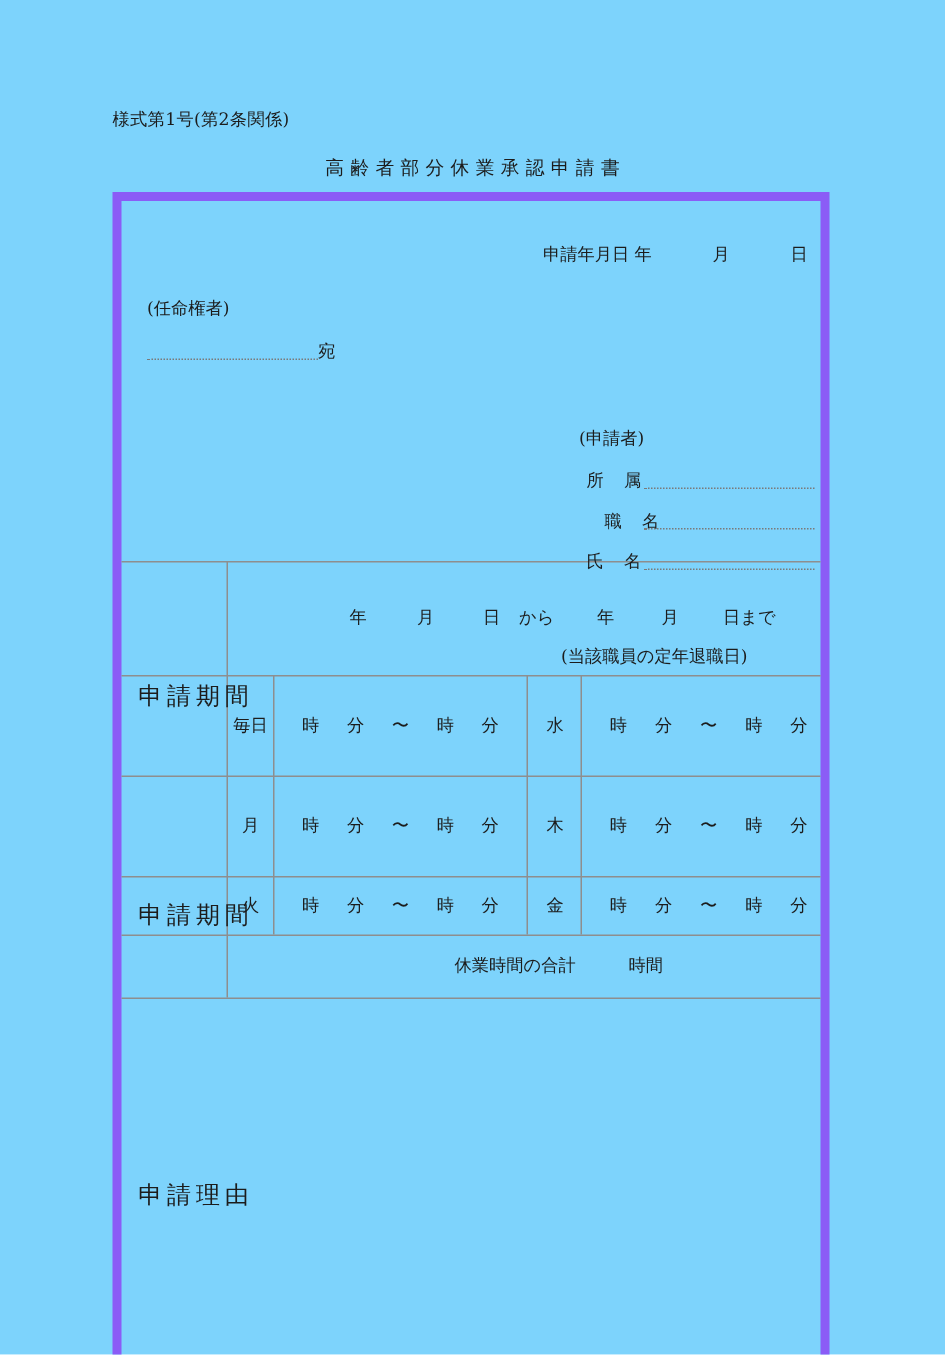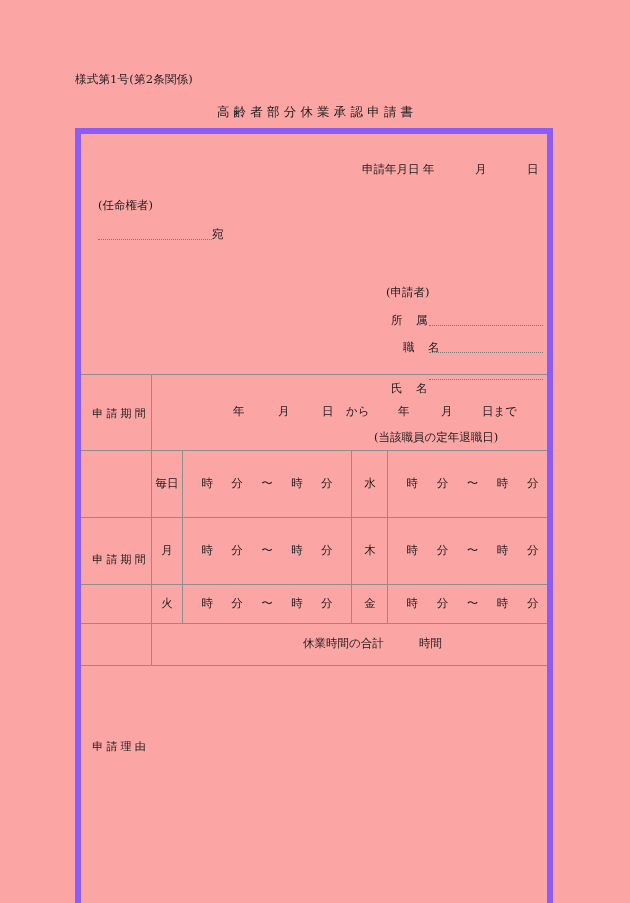--- a/index.html
+++ b/index.html
@@ -12,21 +12,21 @@
     width: 630px;
     height: 903px;
     position: relative;
     font-family: "DejaVu Serif", "Liberation Serif", serif;
     color: #1c1c1c;
     overflow: hidden;
   }
   .page {
     position: absolute;
     inset: 0;
-    background: #fca5a5;
+    background: #7dd3fc;
   }
 
   
   .form-no {
     position: absolute;
     left: 75px;
     top: 72px;
     font-size: 11.5px;
     letter-spacing: 0.2px;
     white-space: nowrap;
@@ -80,23 +80,24 @@
   .dots {
     position: absolute;
     height: 0;
     border-bottom: 1px dotted #7a7a7a;
   }
 
   
   .rowlabel {
     position: absolute;
     white-space: nowrap;
-    font-size: 11px;
+    font-size: 16px;
     letter-spacing: 3.2px;
     text-indent: 3.2px;
+    margin-top: 48px;
   }
 
   
   .timecell {
     position: absolute;
     display: flex;
     align-items: center;
     justify-content: space-evenly;
     font-size: 11.5px;
   }
@@ -144,21 +145,21 @@
 
 
     <div class="t" style="left:305px; top:153px;">(申請者)</div>
 
     <div class="t sp1" style="left:310px; top:181px;">所　属</div>
     <div class="dots" style="left:348px; top:191px; width:114px;"></div>
 
     <div class="t sp1" style="left:310px; top:208px;margin-left:12px;">職　名</div>
     <div class="dots" style="left:348px; top:218px; width:114px;"></div>
 
-    <div class="t sp1" style="left:310px; top:249px;">氏　名</div>
+    <div class="t sp1" style="left:310px; top:235px;">氏　名</div>
     <div class="dots" style="left:348px; top:245px; width:114px;"></div>
 
     <div class="rowlabel" style="left:8px; top:272px;">申請期間</div>
 
     <div class="t" style="left:152px; top:272px;">年</div>
     <div class="t" style="left:197px; top:272px;">月</div>
     <div class="t" style="left:241px; top:272px;">日</div>
     <div class="t" style="left:265px; top:272px;">から</div>
     <div class="t" style="left:317px; top:272px;">年</div>
     <div class="t" style="left:360px; top:272px;">月</div>

